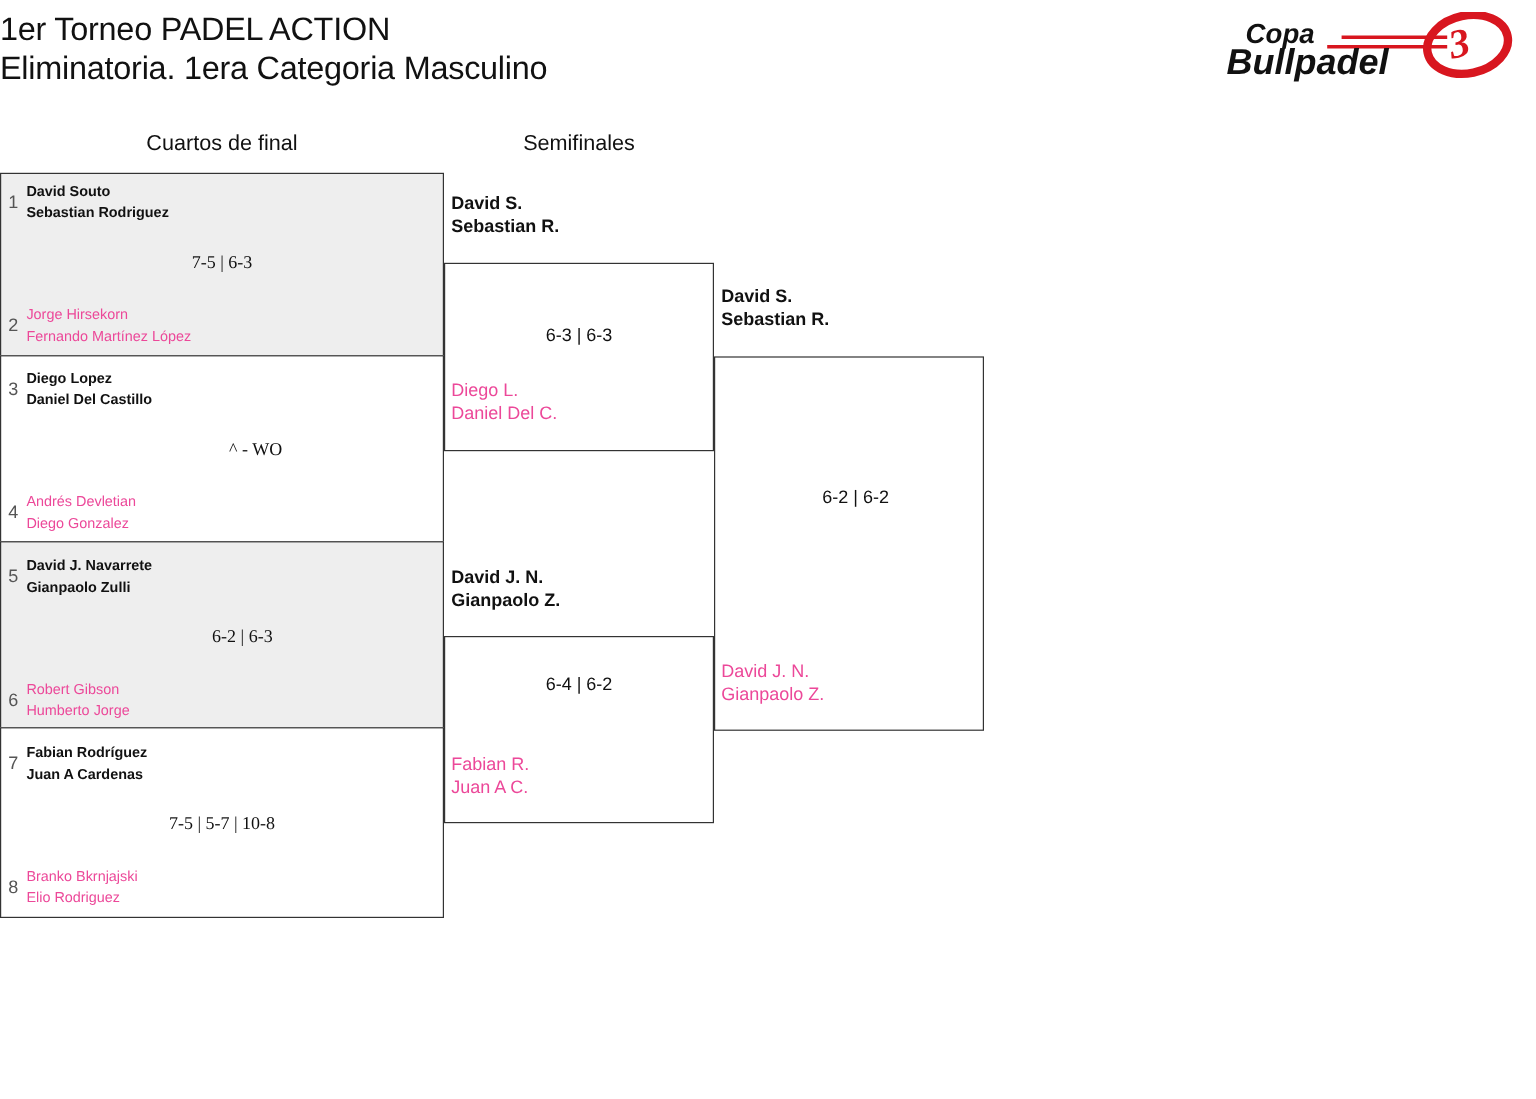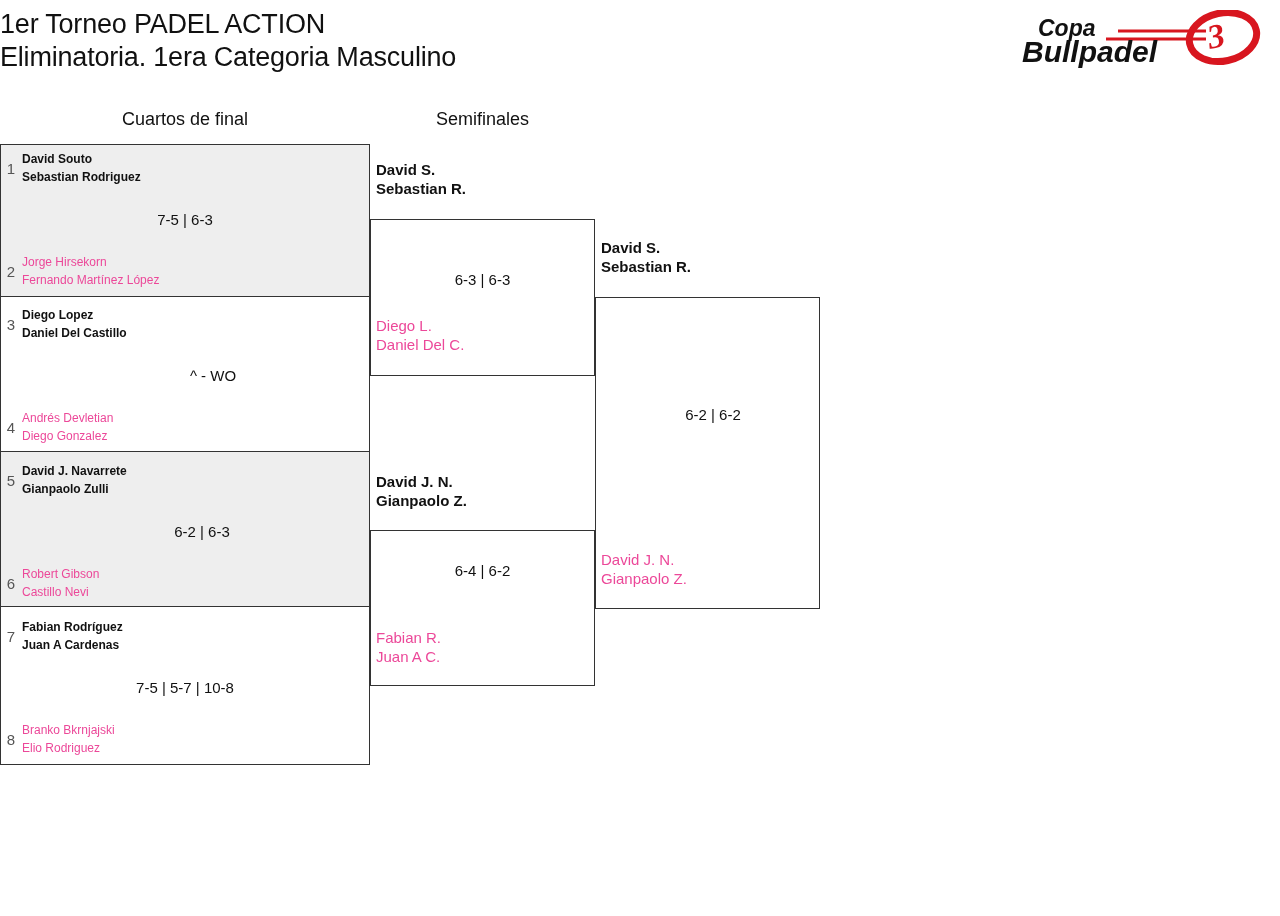--- a/index.html
+++ b/index.html
@@ -94,21 +94,21 @@
   .qf-team { left: 0px; width: 370px; height: 40px; }
 
   
   .score {
     position: absolute;
     font-size: 15px;
     color: #111111;
     text-align: center;
     white-space: nowrap;
   }
-  .qf-score { left: 0px; width: 370px; }
+  .qf-score { left: 0px; width: 370px; font-family: Liberation Serif, serif; }
   .sf-score { left: 370px; width: 225px; }
   .f-score  { left: 595px; width: 225px; padding-left: 11px; }
 
   
   .adv-team {
     position: absolute;
     width: 215px;
     padding-left: 6px;
     display: flex; flex-direction: column;
     white-space: nowrap;
@@ -185,21 +185,21 @@
     <span class="names">
       <span class="pl">David J. Navarrete</span>
       <span class="pl">Gianpaolo Zulli</span>
     </span>
   </div>
   <div class="score qf-score" style="top:523px;margin-left:17px;">6-2 | 6-3</div>
   <div class="team qf-team lose" style="top:563px;">
     <span class="seed">6</span>
     <span class="names">
       <span class="pl">Robert Gibson</span>
-      <span class="pl">Castillo Nevi</span>
+      <span class="pl">Humberto Jorge</span>
     </span>
   </div>
 
   <div class="team qf-team win" style="top:616px;">
     <span class="seed">7</span>
     <span class="names">
       <span class="pl">Fabian Rodríguez</span>
       <span class="pl">Juan A Cardenas</span>
     </span>
   </div>

